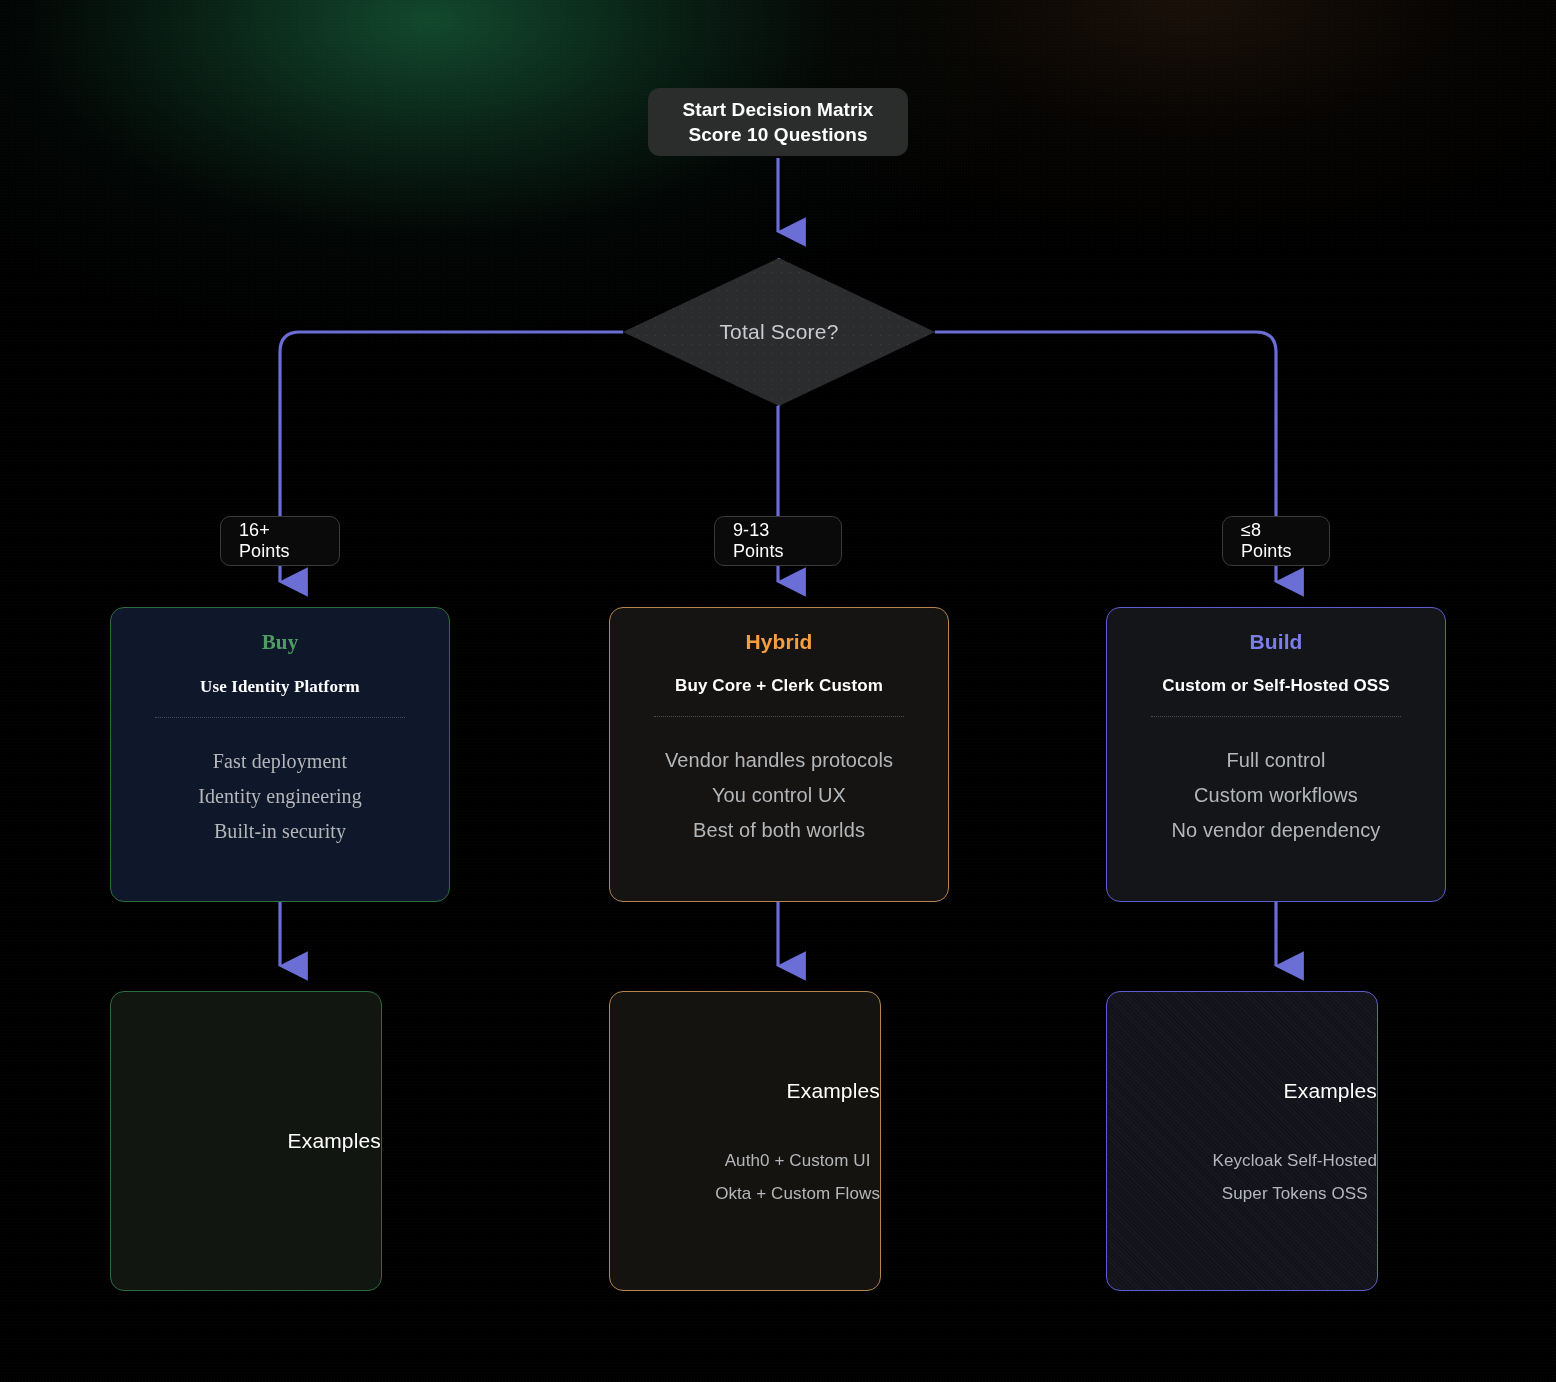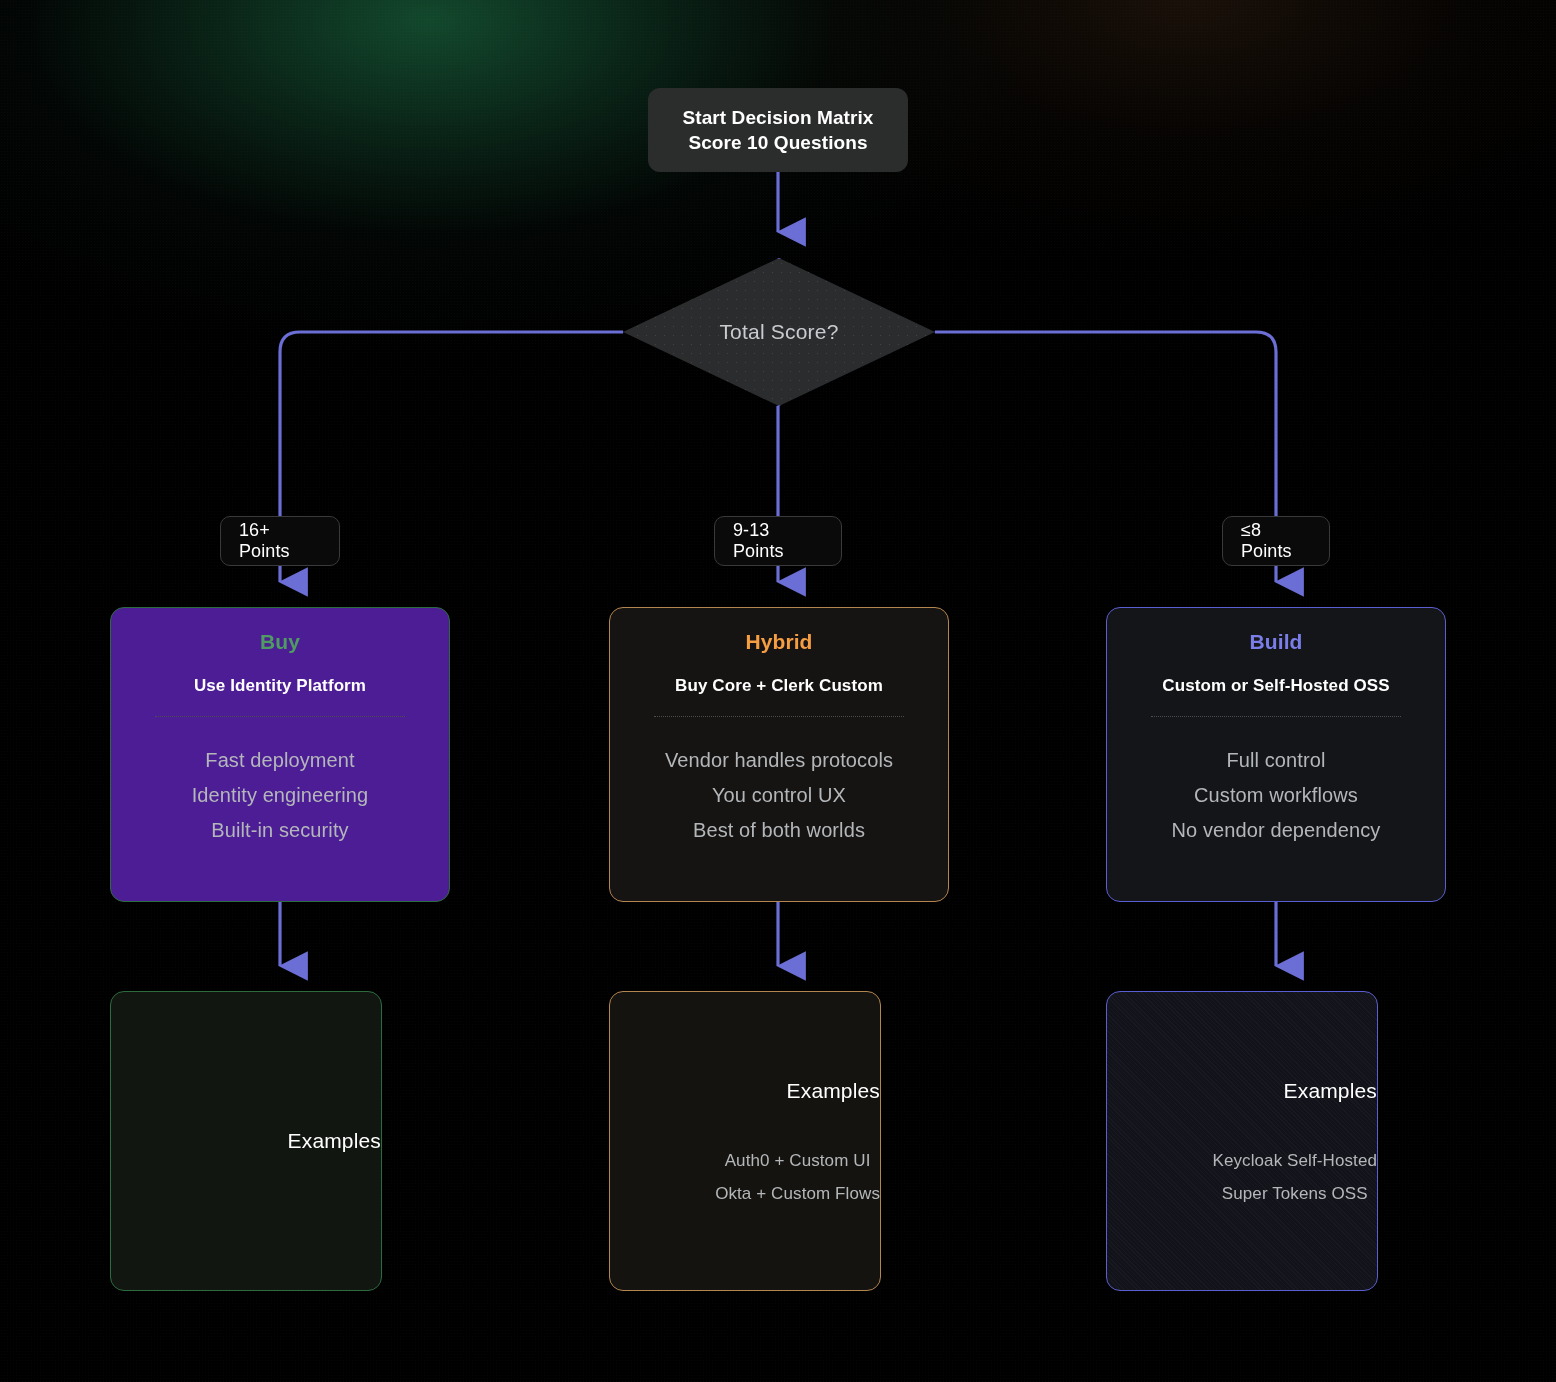--- a/index.html
+++ b/index.html
@@ -39,21 +39,21 @@
 
   
   #canvas { position: absolute; inset: 0; }
   #edge-layer { position: absolute; inset: 0; }
 
   .node { position: absolute; }
 
   
   #start-node {
     left: 648px; top: 88px;
-    width: 260px; height: 84px;
+    width: 260px; height: 68px;
     background-color: #2b2c2c;
     background-image: radial-gradient(rgba(255,255,255,0.10) 0.5px, rgba(0,0,0,0) 0.7px);
     background-size: 4px 4px;
     border-radius: 12px;
     display: flex; flex-direction: column;
     align-items: center; justify-content: center;
     color: #ffffff;
     font-size: 19px; font-weight: 700;
     line-height: 1.32;
     letter-spacing: 0.1px;
@@ -98,21 +98,21 @@
   #pill-hybrid{ left: 714px;  top: 516px; width: 128px; }
   #pill-build { left: 1222px; top: 516px; width: 108px; }
 
   
   .option-card {
     width: 340px; height: 295px;
     border-radius: 14px;
     padding: 22px 26px 0 26px;
     display: flex; flex-direction: column; align-items: center;
   }
-  #card-buy    { left: 110px;  top: 607px; border: 1.3px solid #2d6b3f; background-color: #4c1d95; }
+  #card-buy    { left: 110px;  top: 607px; border: 1.3px solid #2d6b3f; background-color: #0f172a; font-family: Liberation Serif, serif; }
   #card-hybrid { left: 609px;  top: 607px; border: 1.3px solid #b3854f; background-color: #161413; }
   #card-build  { left: 1106px; top: 607px; border: 1.3px solid #5b5ed0; background-color: #141519;
                  background-image: radial-gradient(rgba(255,255,255,0.035) 0.5px, rgba(0,0,0,0) 0.7px);
                  background-size: 4px 4px; }
 
   .card-title { font-size: 21px; font-weight: 700; letter-spacing: 0.1px; }
   .title-buy    { color: #4e9c62; }
   .title-hybrid { color: #f59e42; }
   .title-build  { color: #7b7ee8; }
 

